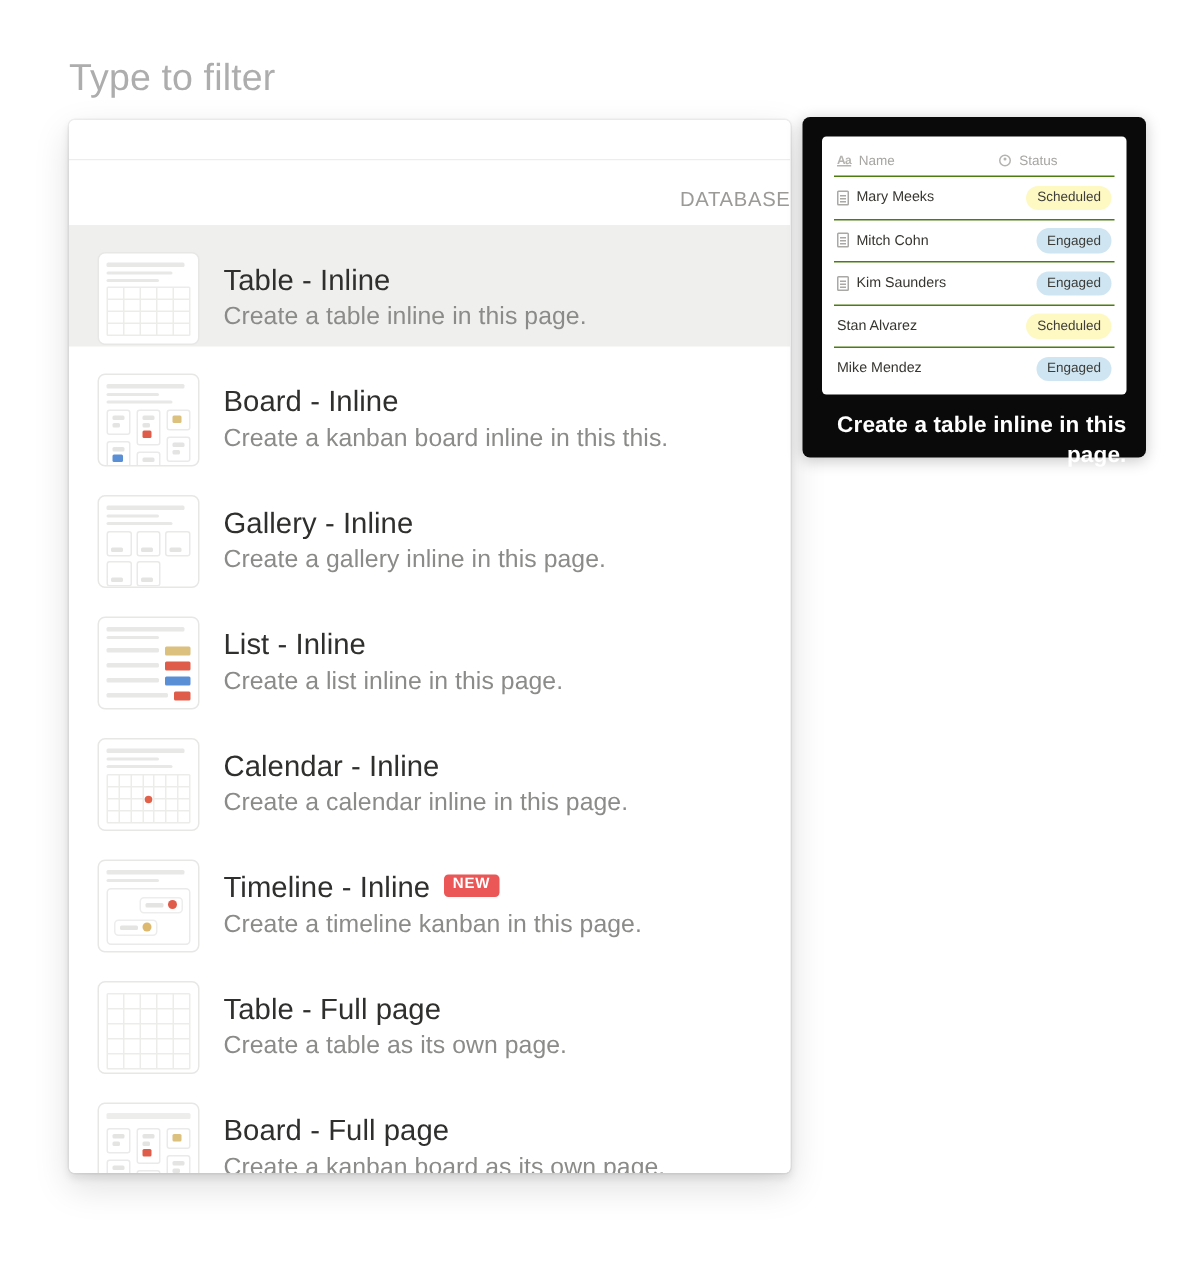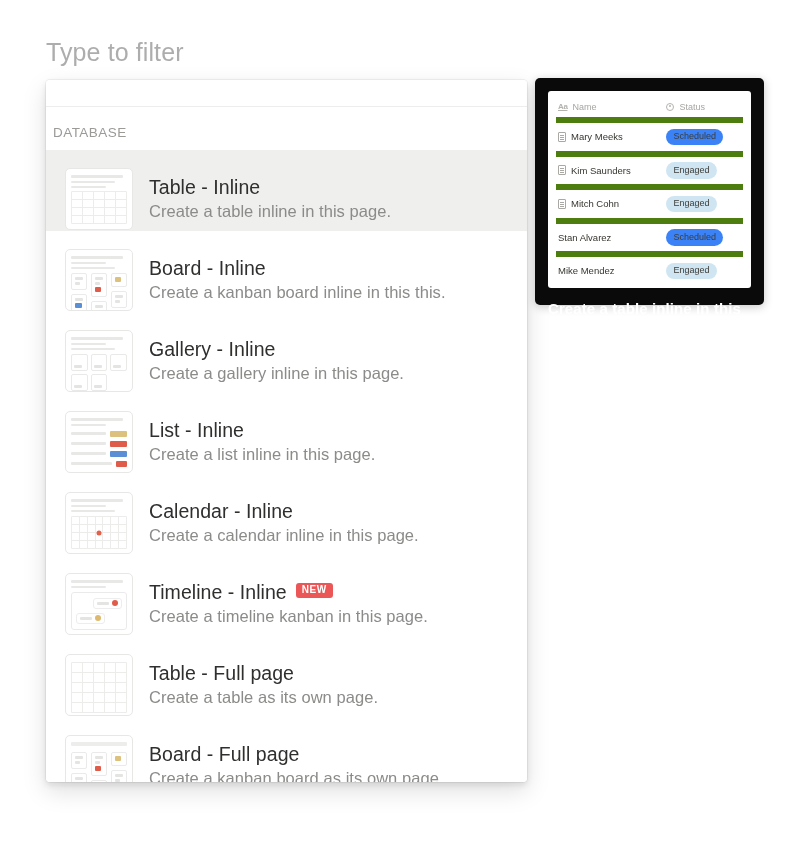--- a/index.html
+++ b/index.html
@@ -2,21 +2,21 @@
 <html><head>
 <meta charset="utf-8">
 <style>
   * { box-sizing: border-box; margin: 0; padding: 0; }
   html, body {
     width: 800px; height: 841px;
     background: #ffffff;
     font-family: "Liberation Sans", "DejaVu Sans", sans-serif;
     overflow: hidden;
   }
-  .stage { position: relative; width: 732px; height: 841px; }
+  .stage { position: relative; width: 732px; height: 841px; text-align: right; }
 
   
   .filter-prompt {
     position: absolute; left: 46px; top: 38px;
     font-size: 25px; color: #adadad; letter-spacing: .1px;
     white-space: nowrap;
   }
 
   
   .menu-panel {
@@ -154,21 +154,21 @@
     padding: 13px 13px 0 13px;
     box-shadow: 0 2px 10px rgba(0,0,0,.22);
   }
   .preview-card {
     background: #fff; border-radius: 3px;
     padding: 5px 8px 3px; overflow: hidden;
   }
   .ptable { width: 100%; border-collapse: collapse; }
   .ptable td {
     font-size: 9.5px; color: #37352f;
-    padding: 5.5px 2px; border-bottom: 6px solid #4d7c0f;
+    padding: 5.5px 2px; border-bottom: 1px solid #4d7c0f;
     white-space: nowrap;
   }
   .ptable tr:last-child td { border-bottom: none; }
   .ptable .hd td { color: #a6a5a1; font-size: 9px; }
   .col-name { width: 58%; }
   .cellflex { display: flex; align-items: center; gap: 5px; }
   .ico-aa { font-size: 8px; color: #b4b3af; font-weight: bold; letter-spacing: -.4px; }
   .ico-aa u { text-decoration: underline; }
   .ico-status {
     width: 8px; height: 8px; border-radius: 50%;
@@ -185,21 +185,21 @@
   }
   .ico-doc:before {
     content: ""; position: absolute; left: 1.3px; top: 2px;
     width: 4px; height: 1px; background: #a9a8a4;
     box-shadow: 0 2px 0 #a9a8a4, 0 4px 0 #a9a8a4;
   }
   .pill {
     display: inline-block; font-size: 9px; line-height: 1;
     padding: 3.5px 7px 4px; border-radius: 9px; color: #3d3c38;
   }
-  .pill.scheduled { background: #3b82f6; }
+  .pill.scheduled { background: #fef9c3; }
   .pill.engaged { background: #cfe6f2; }
   .preview-caption {
     color: #ffffff; font-size: 15px; font-weight: bold;
     line-height: 1.35; margin-top: 11px; letter-spacing: .1px;
   }
 </style>
 </head>
 <body>
 
 <div class="stage">
@@ -544,32 +544,32 @@
             </span>
           </td>
           <td>
             <span class="pill scheduled">Scheduled</span>
           </td>
         </tr>
         <tr>
           <td class="col-name">
             <span class="cellflex">
               <span class="ico-doc"></span>
-              <span>Kim Saunders</span>
+              <span>Mitch Cohn</span>
             </span>
           </td>
           <td>
             <span class="pill engaged">Engaged</span>
           </td>
         </tr>
         <tr>
           <td class="col-name">
             <span class="cellflex">
               <span class="ico-doc"></span>
-              <span>Mitch Cohn</span>
+              <span>Kim Saunders</span>
             </span>
           </td>
           <td>
             <span class="pill engaged">Engaged</span>
           </td>
         </tr>
         <tr>
           <td class="col-name">
             <span class="cellflex">
               <span>Stan Alvarez</span>

